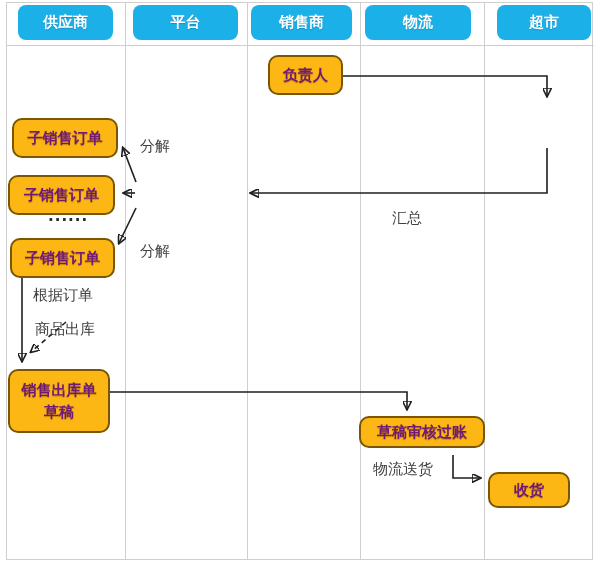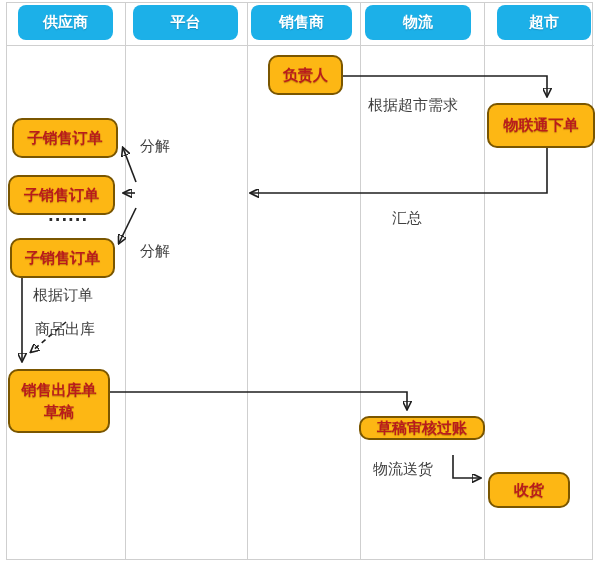--- a/index.html
+++ b/index.html
@@ -19,21 +19,21 @@
     color:#fff;font-weight:bold;font-size:15px;
     display:flex;align-items:center;justify-content:center;
     text-shadow:0 1px 1px rgba(0,90,130,.35);
   }
   
   .node{
     position:absolute;box-sizing:border-box;
     background:var(--node-fill,#fdb714);
     border:2px solid var(--node-border,#7a5600);
     border-radius:10px;
-    color:#b91c1c;font-weight:bold;font-size:15px;line-height:1.5;
+    color:#701a75;font-weight:bold;font-size:15px;line-height:1.5;
     display:flex;flex-direction:column;align-items:center;justify-content:center;
     text-align:right;text-shadow:0 1px 1px rgba(150,90,0,.55);
   }
   
   .lbl{position:absolute;color:var(--label-text,#3f3f3f);font-size:15px;white-space:nowrap;}
   .lbl.ellipsis{font-weight:bold;letter-spacing:1px;color:#2c2c2c;}
   .wires{position:absolute;left:0;top:0;width:600px;height:563px;pointer-events:none;}
   .wires path{fill:none;stroke:var(--arrow,#1f1f1f);stroke-width:1.6;}
   .wires path.dashed{stroke-dasharray:5,4;}
 </style>
@@ -66,32 +66,30 @@
     <path d="M453,455 L453,478 L480,478" marker-end="url(#ah)"></path>
   </svg>
 
   <div class="lane-header" style="left:18px;top:5px;width:95px">供应商</div>
   <div class="lane-header" style="left:133px;top:5px;width:105px">平台</div>
   <div class="lane-header" style="left:251px;top:5px;width:101px">销售商</div>
   <div class="lane-header" style="left:365px;top:5px;width:106px">物流</div>
   <div class="lane-header" style="left:497px;top:5px;width:94px">超市</div>
 
   <div class="node" style="left:268px;top:55px;width:75px;height:40px">负责人</div>
-  <div class="node" style="left:487px;top:103px;width:108px;height:45px">物联通下单</div>
   <div class="node" style="left:12px;top:118px;width:106px;height:40px">子销售订单</div>
   <div class="node" style="left:8px;top:175px;width:107px;height:40px">子销售订单</div>
   <div class="node" style="left:10px;top:238px;width:105px;height:40px">子销售订单</div>
   <div class="node" style="left:8px;top:369px;width:102px;height:64px">
     <span>销售出库单</span>
     <span>草稿</span>
   </div>
-  <div class="node" style="left:359px;top:416px;width:126px;height:24px">草稿审核过账</div>
+  <div class="node" style="left:359px;top:416px;width:126px;height:32px">草稿审核过账</div>
   <div class="node" style="left:488px;top:472px;width:82px;height:36px">收货</div>
 
-  <div class="lbl" style="left:368px;top:96px">根据超市需求</div>
   <div class="lbl" style="left:392px;top:209px">汇总</div>
   <div class="lbl" style="left:140px;top:137px">分解</div>
   <div class="lbl" style="left:140px;top:242px">分解</div>
   <div class="lbl ellipsis" style="left:48px;top:207px">......</div>
   <div class="lbl" style="left:33px;top:286px">根据订单</div>
   <div class="lbl" style="left:35px;top:320px">商品出库</div>
   <div class="lbl" style="left:373px;top:460px">物流送货</div>
 </div>
 
 </body></html>

